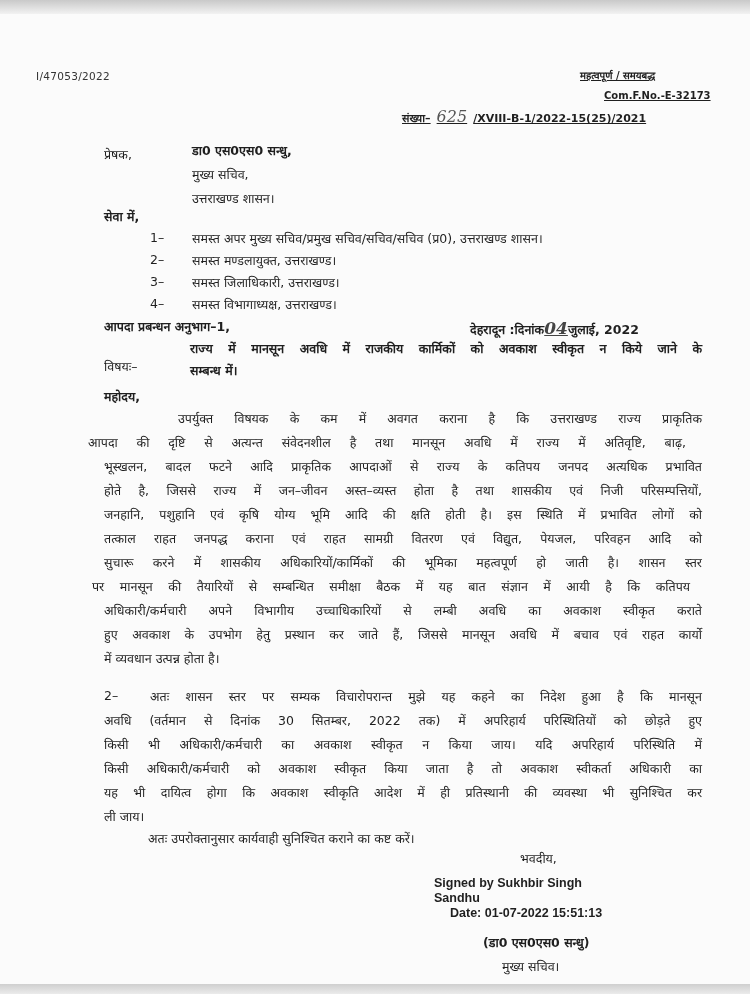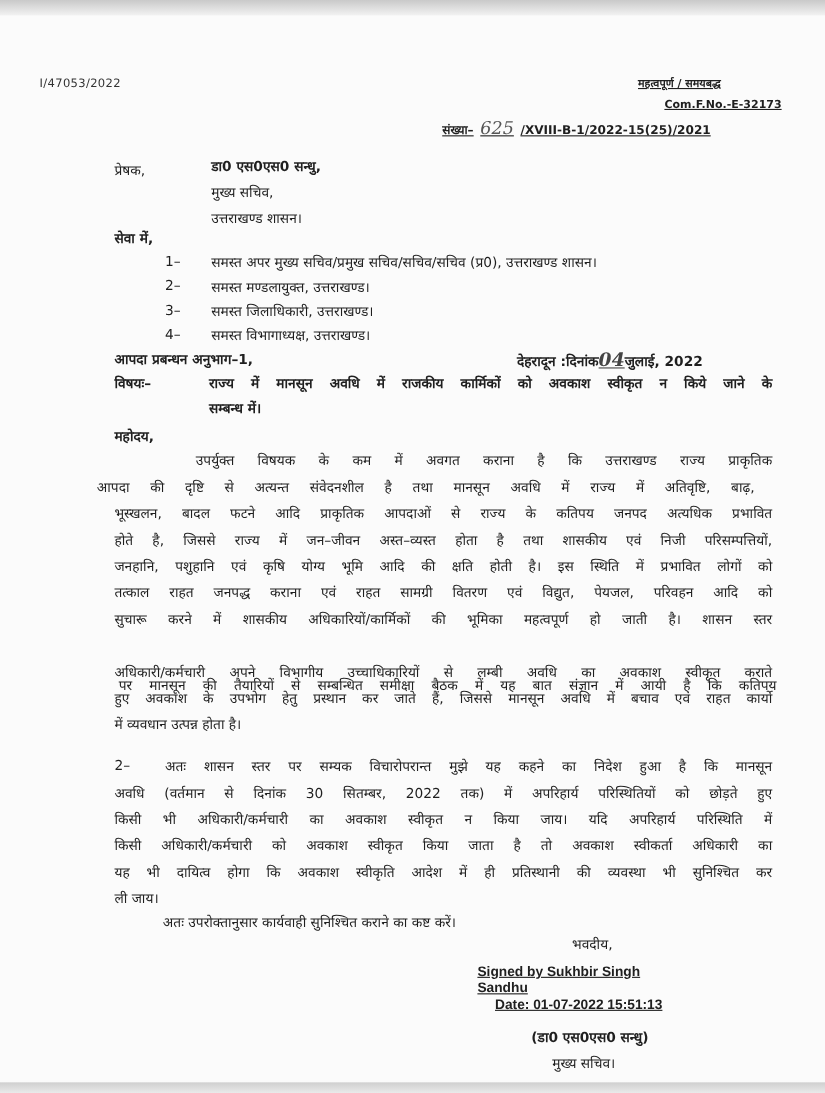--- a/index.html
+++ b/index.html
@@ -25,21 +25,21 @@
     .abs { position: absolute; white-space: nowrap; }
     .file-no { left: 36px; top: 56px; font-size: 10.5px; letter-spacing: 0.3px; color: #333; text-align: right; }
     .priority { left: 580px; top: 54px; font-size: 10px; font-weight: bold; text-decoration: underline; }
     .comf { left: 604px; top: 76px; font-size: 10px; font-weight: bold; text-decoration: underline; }
     .ref { left: 402px; top: 93px; font-size: 11px; font-weight: bold; text-decoration: underline; }
     .ref .hand { font-family: "DejaVu Serif", serif; font-style: italic; font-weight: normal; font-size: 16px; color: #555; margin: 0 6px; }
     .t { font-size: 12.5px; }
     .b { font-weight: bold; }
     .justify { white-space: normal; text-align: justify; text-align-last: justify; }
     .handdate { font-family: "DejaVu Serif", serif; font-style: italic; font-size: 17px; color: #444; text-decoration: underline; }
-    .sig { font-family: "Liberation Sans", sans-serif; font-weight: bold; font-size: 12.5px; line-height: 15px; text-decoration: underline; }
+    .sig { font-family: "Liberation Sans", sans-serif; font-weight: bold; font-size: 12.5px; line-height: 15px; }
   </style>
 </head>
 <body>
 
 <div class="top-shade"></div>
 
 <div class="page">
   <div class="abs file-no">I/47053/2022</div>
   <div class="abs priority">महत्वपूर्ण / समयबद्ध</div>
   <div class="abs comf">Com.F.No.-E-32173</div>
@@ -60,34 +60,34 @@
   <div class="abs t" style="left:150px; top:260px;">3–</div>
   <div class="abs t" style="left:192px; top:260px;">समस्त जिलाधिकारी, उत्तराखण्ड।</div>
   <div class="abs t" style="left:150px; top:282px;">4–</div>
   <div class="abs t" style="left:192px; top:282px;">समस्त विभागाध्यक्ष, उत्तराखण्ड।</div>
 
   <div class="abs t b" style="left:104px; top:304px;">आपदा प्रबन्धन अनुभाग–1,</div>
   <div class="abs t b" style="left:470px; top:304px;">
     <span>देहरादून :दिनांक</span><span class="handdate">04</span><span>जुलाई, 2022</span>
   </div>
 
-  <div class="abs t" style="left:104px; top:326px;font-weight:bold;">विषयः–</div>
+  <div class="abs t" style="left:104px; top:344px;">विषयः–</div>
   <div class="abs t b justify" style="left:190px; top:326px; width:512px;">राज्य में मानसून अवधि में राजकीय कार्मिकों को अवकाश स्वीकृत न किये जाने के</div>
   <div class="abs t b" style="left:190px; top:348px;">सम्बन्ध में।</div>
 
   <div class="abs t b" style="left:104px; top:374px;">महोदय,</div>
 
   <div class="abs t justify" style="left:178px; top:396px; width:524px;">उपर्युक्त विषयक के कम में अवगत कराना है कि उत्तराखण्ड राज्य प्राकृतिक</div>
   <div class="abs t justify" style="left:88px; top:420px; width:598px;">आपदा की दृष्टि से अत्यन्त संवेदनशील है तथा मानसून अवधि में राज्य में अतिवृष्टि, बाढ़,</div>
   <div class="abs t justify" style="left:104px; top:444px; width:598px;">भूस्खलन, बादल फटने आदि प्राकृतिक आपदाओं से राज्य के कतिपय जनपद अत्यधिक प्रभावित</div>
   <div class="abs t justify" style="left:104px; top:468px; width:598px;">होते है, जिससे राज्य में जन–जीवन अस्त–व्यस्त होता है तथा शासकीय एवं निजी परिसम्पत्तियों,</div>
   <div class="abs t justify" style="left:104px; top:492px; width:598px;">जनहानि, पशुहानि एवं कृषि योग्य भूमि आदि की क्षति होती है। इस स्थिति में प्रभावित लोगों को</div>
   <div class="abs t justify" style="left:104px; top:516px; width:598px;">तत्काल राहत जनपद्ध कराना एवं राहत सामग्री वितरण एवं विद्युत, पेयजल, परिवहन आदि को</div>
   <div class="abs t justify" style="left:104px; top:540px; width:598px;">सुचारू करने में शासकीय अधिकारियों/कार्मिकों की भूमिका महत्वपूर्ण हो जाती है। शासन स्तर</div>
-  <div class="abs t justify" style="left:108px; top:564px; width:598px;margin-top:36px;">पर मानसून की तैयारियों से सम्बन्धित समीक्षा बैठक में यह बात संज्ञान में आयी है कि कतिपय</div>
+  <div class="abs t justify" style="left:92px; top:564px; width:598px;">पर मानसून की तैयारियों से सम्बन्धित समीक्षा बैठक में यह बात संज्ञान में आयी है कि कतिपय</div>
   <div class="abs t justify" style="left:104px; top:588px; width:598px;">अधिकारी/कर्मचारी अपने विभागीय उच्चाधिकारियों से लम्बी अवधि का अवकाश स्वीकृत कराते</div>
   <div class="abs t justify" style="left:104px; top:612px; width:598px;">हुए अवकाश के उपभोग हेतु प्रस्थान कर जाते हैं, जिससे मानसून अवधि में बचाव एवं राहत कार्यो</div>
   <div class="abs t" style="left:104px; top:636px;">में व्यवधान उत्पन्न होता है।</div>
 
   <div class="abs t" style="left:104px; top:674px;">2–</div>
   <div class="abs t justify" style="left:150px; top:674px; width:552px;">अतः शासन स्तर पर सम्यक विचारोपरान्त मुझे यह कहने का निदेश हुआ है कि मानसून</div>
   <div class="abs t justify" style="left:104px; top:698px; width:598px;">अवधि (वर्तमान से  दिनांक 30 सितम्बर, 2022 तक) में अपरिहार्य परिस्थितियों को छोड़ते हुए</div>
   <div class="abs t justify" style="left:104px; top:722px; width:598px;">किसी भी अधिकारी/कर्मचारी का अवकाश स्वीकृत न किया जाय। यदि अपरिहार्य परिस्थिति में</div>
   <div class="abs t justify" style="left:104px; top:746px; width:598px;">किसी अधिकारी/कर्मचारी को अवकाश स्वीकृत किया जाता है तो अवकाश स्वीकर्ता अधिकारी का</div>
   <div class="abs t justify" style="left:104px; top:770px; width:598px;">यह भी दायित्व होगा कि अवकाश स्वीकृति आदेश में ही प्रतिस्थानी की व्यवस्था भी सुनिश्चित कर</div>

